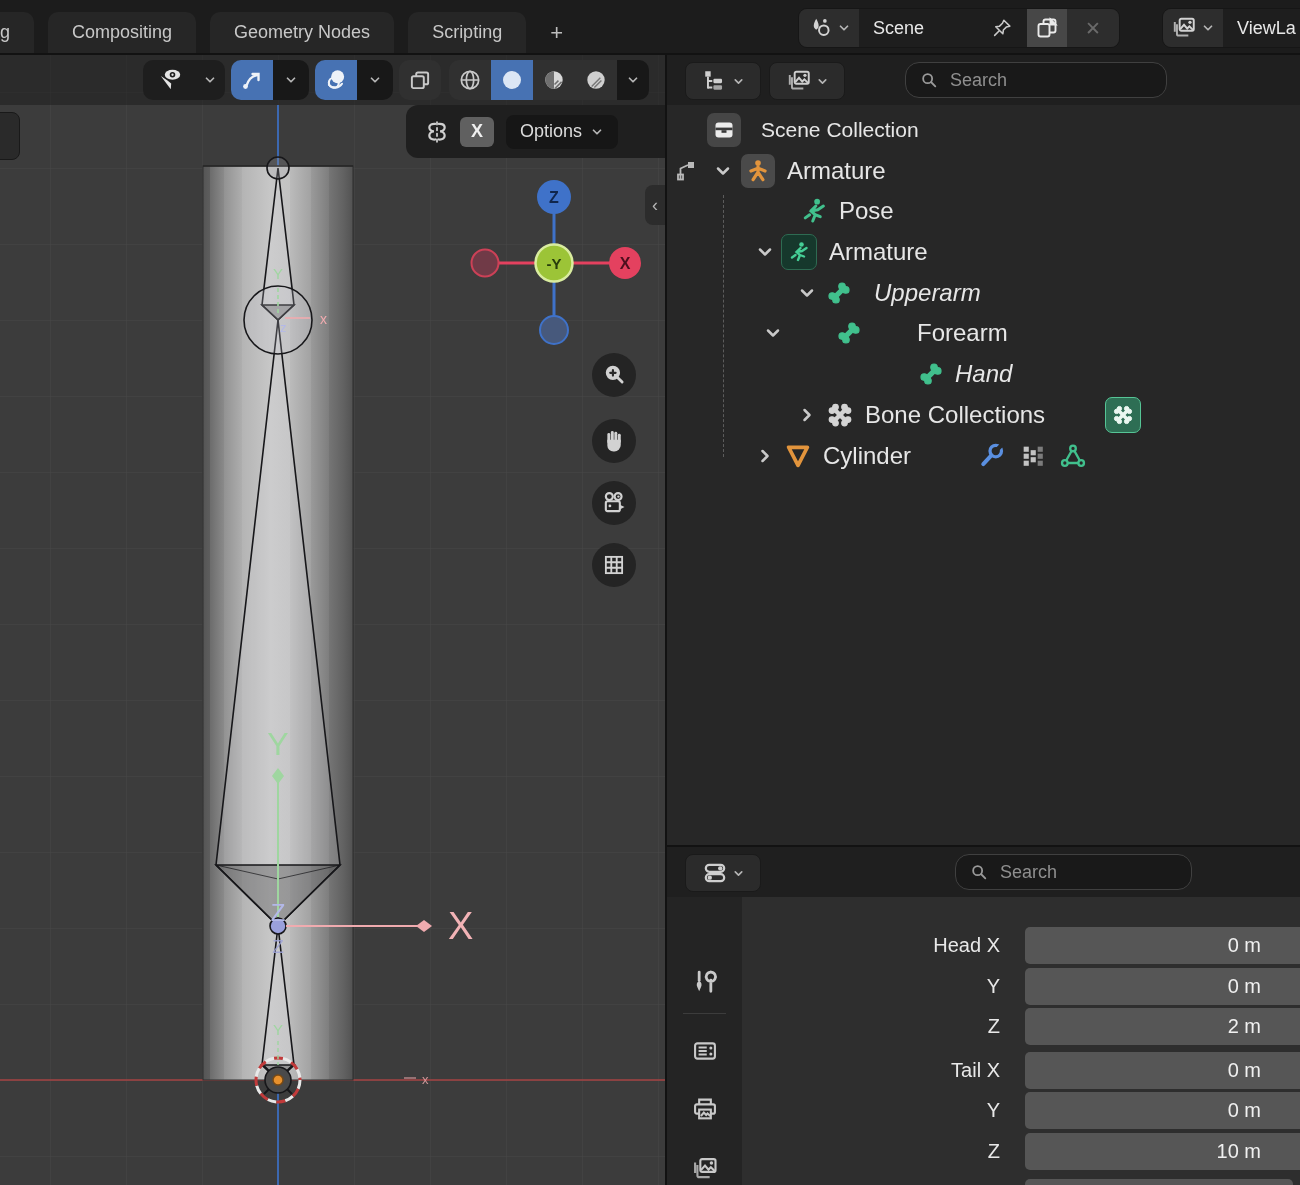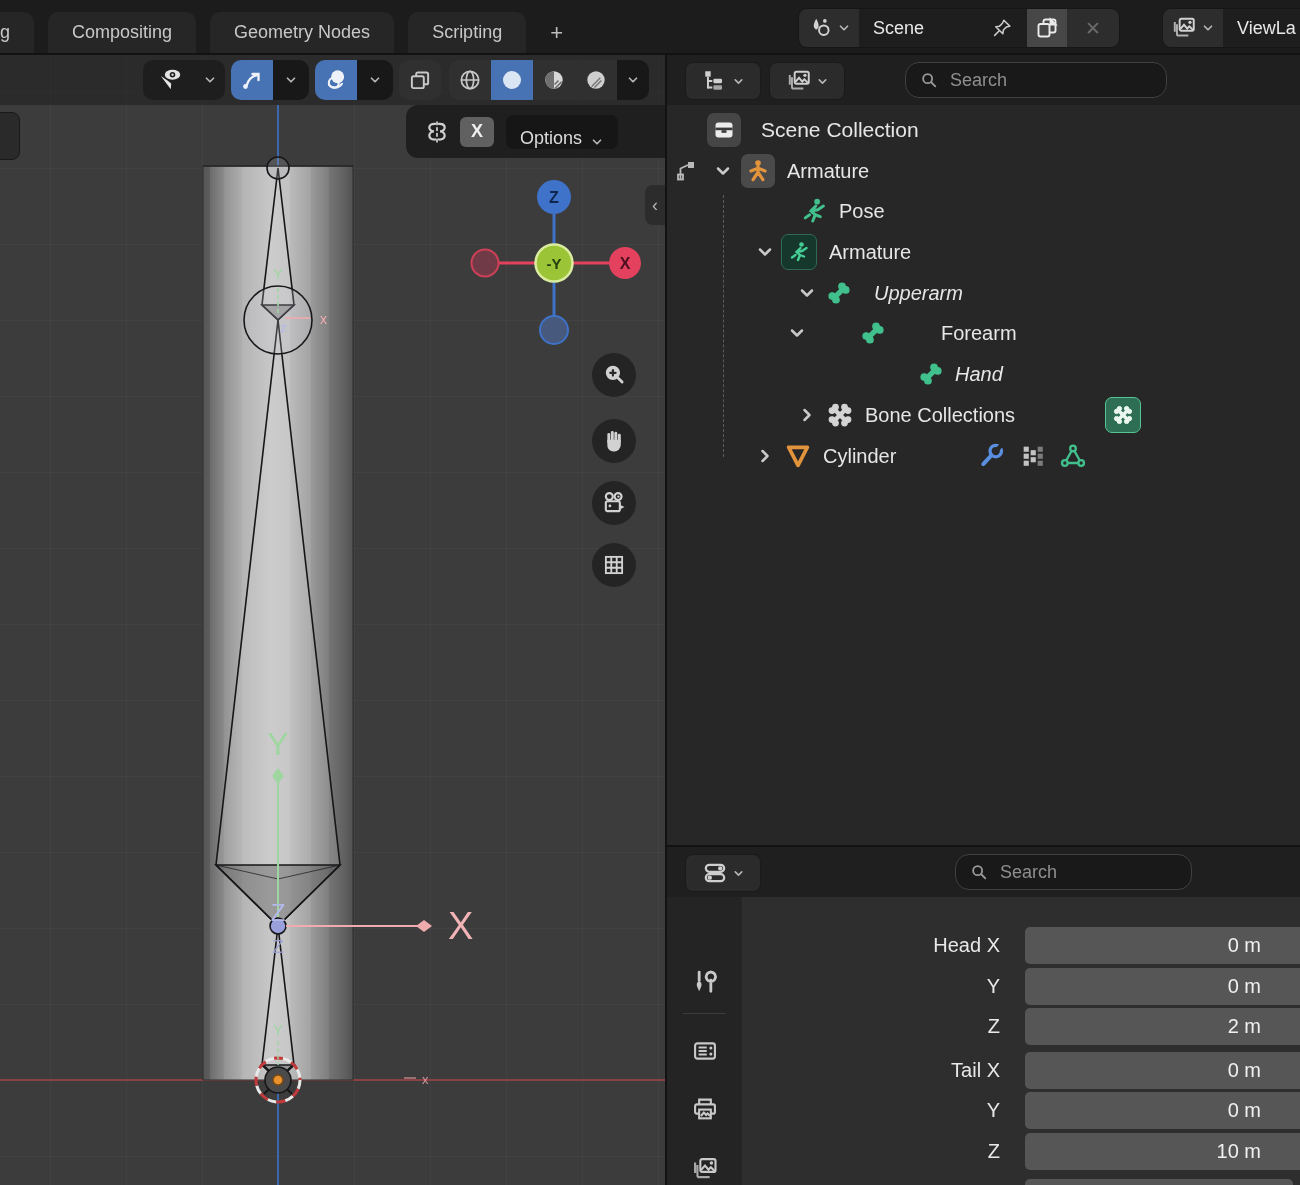--- a/index.html
+++ b/index.html
@@ -54,21 +54,21 @@
   .ed-header{position:absolute;left:0;top:0;right:0;height:50px;background:#1f1f1f;}
   .hbtn{position:absolute;top:7px;height:36px;display:flex;align-items:center;justify-content:center;gap:4px;
         background:#2b2b2b;border:1px solid #1a1a1a;border-radius:8px;}
   .searchbox{position:absolute;top:7px;height:36px;background:#191919;border:1px solid #404040;border-radius:14px;
              display:flex;align-items:center;gap:10px;padding:0 14px;box-sizing:border-box;}
   .searchbox input{background:transparent;border:none;outline:none;color:#9a9a9a;font-size:18px;
                    font-family:"Liberation Sans",sans-serif;width:140px;}
   .searchbox input::placeholder{color:#8f8f8f;}
 
   .orow{position:absolute;left:0;right:0;height:40px;display:flex;align-items:center;}
-  .olabel{font-size:20px;color:#e6e6e6;white-space:nowrap;}
+  .olabel{font-size:24px;color:#e6e6e6;white-space:nowrap;}
   .iconbox{width:34px;height:34px;border-radius:7px;display:flex;align-items:center;justify-content:center;}
   .chev{width:20px;height:20px;color:#c9c9c9;flex:none;}
   #tree-guide{position:absolute;left:56px;top:140px;height:262px;border-left:1px dashed #5c5c5c;width:0;}
 
   
   #prop-tabs{position:absolute;left:0;top:50px;bottom:0;width:75px;background:#242424;}
   .ptab{position:absolute;left:0;width:75px;height:44px;display:flex;align-items:center;justify-content:center;color:#c9c9c9;}
   .ptab-divider{position:absolute;left:16px;width:43px;height:1px;background:#3c3c3c;}
   .prow{position:absolute;height:37px;}
   .plabel{position:absolute;left:75px;width:258px;text-align:right;font-size:20px;color:#e8e8e8;line-height:37px;}
@@ -541,21 +541,21 @@
       </div>
     </div>
 
     <div id="vp-options">
       <svg class="ic" width="30" height="30" style="margin-left:16px;">
           <use href="#i-butterfly"></use>
         </svg>
       <div class="xtoggle" style="margin-left:8px;">
           <span>X</span>
         </div>
-      <div class="optbtn" style="margin-left:12px;align-items:flex-end;">
+      <div class="optbtn" style="margin-left:12px;">
         <span>Options</span>
         <svg class="ic" width="14" height="14" style="color:#b5b5b5">
             <use href="#i-chevd"></use>
           </svg>
       </div>
     </div>
 
     <div id="partial-toolbtn"></div>
     <div id="collapse-tab">‹</div>
 
@@ -668,21 +668,21 @@
     <div class="orow" style="top:218px;padding-left:130px;">
       <svg class="chev">
           <use href="#i-chevd"></use>
         </svg>
       <svg class="ic" width="28" height="28" style="color:#41c08d;margin-left:8px;">
           <use href="#i-bone"></use>
         </svg>
       <span class="olabel" style="margin-left:21px;font-style:italic;">Upperarm</span>
     </div>
 
-    <div class="orow" style="top:258px;padding-left:120px;gap:44px;">
+    <div class="orow" style="top:258px;padding-left:96px;gap:44px;">
       <svg class="chev">
           <use href="#i-chevd"></use>
         </svg>
       <svg class="ic" width="28" height="28" style="color:#41c08d;margin-left:8px;">
           <use href="#i-bone"></use>
         </svg>
       <span class="olabel" style="margin-left:10px;">Forearm</span>
     </div>
 
     <div class="orow" style="top:299px;padding-left:250px;">

